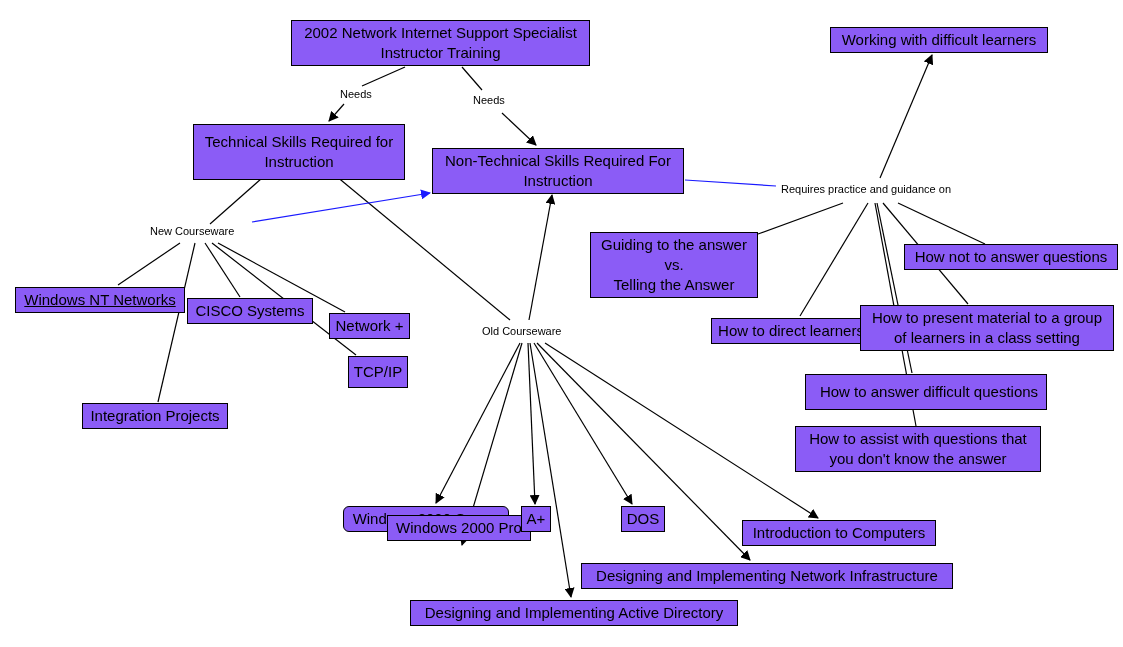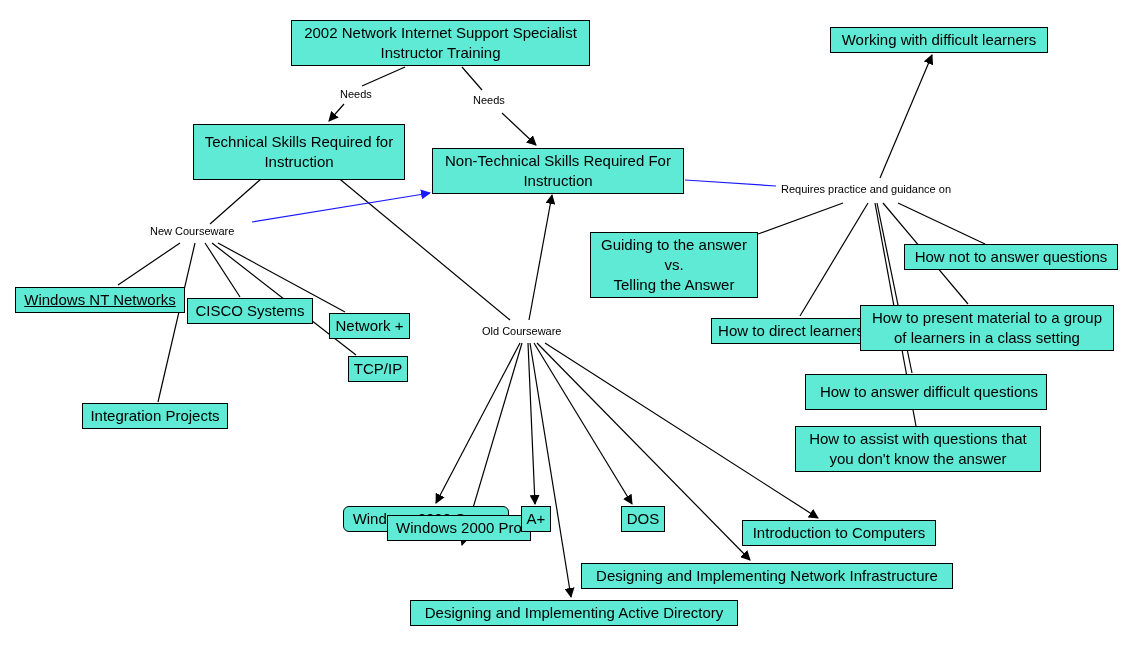--- a/index.html
+++ b/index.html
@@ -1,19 +1,19 @@
 <!DOCTYPE html>
 <html><head>
 <meta charset="utf-8">
 <style>
   html, body { margin: 0; padding: 0; background: #ffffff; }
   body { width: 1123px; height: 647px; position: relative; overflow: hidden;
          font-family: "Liberation Sans", sans-serif; }
   #canvas { position: absolute; left: 0; top: 0; width: 1123px; height: 647px; }
-  .node { position: absolute; border: 1px solid #000; background: #5eead4; color: #000;
+  .node { position: absolute; border: 1px solid #000; background: #8b5cf6; color: #000;
           font-size: 15px; line-height: 20px; text-align: center; white-space: pre; box-sizing: border-box;
           padding: 0 4px; display: flex; align-items: center; justify-content: center; }
   .label { position: absolute; color: #000; font-size: 11px; white-space: nowrap; background: transparent; }
 </style>
 </head>
 <body>
 
 <svg id="canvas" xmlns="http://www.w3.org/2000/svg" width="1123" height="647">
   <defs>
     <marker id="arrow-black" markerWidth="10" markerHeight="10" refX="9" refY="5" orient="auto" markerUnits="userSpaceOnUse">
@@ -74,21 +74,21 @@
     <div class="node" style="left: 904px; top: 244px; width: 214px; height: 26px;">How not to answer questions</div>
     <div class="node" style="left: 711px; top: 318px; width: 160px; height: 26px;">How to direct learners</div>
     <div class="node" style="left: 860px; top: 305px; width: 254px; height: 46px;">How to present material to a group
 of learners in a class setting</div>
     <div class="node" style="left: 805px; top: 374px; width: 242px; height: 36px; padding-left: 10px;">How to answer difficult questions</div>
     <div class="node" style="left: 795px; top: 426px; width: 246px; height: 46px;">How to assist with questions that
 you don't know the answer</div>
     <div class="node" style="left: 15px; top: 287px; width: 170px; height: 26px; text-decoration: underline;">Windows NT Networks</div>
     <div class="node" style="left: 187px; top: 298px; width: 126px; height: 26px;">CISCO Systems</div>
     <div class="node" style="left: 329px; top: 313px; width: 81px; height: 26px;">Network +</div>
-    <div class="node" style="left: 348px; top: 356px; width: 60px; height: 26px;">TCP/IP</div>
+    <div class="node" style="left: 348px; top: 356px; width: 60px; height: 32px;">TCP/IP</div>
     <div class="node" style="left: 82px; top: 403px; width: 146px; height: 26px;">Integration Projects</div>
     <div class="node" style="left: 343px; top: 506px; width: 166px; height: 26px; border-radius: 6px;">Windows 2000 Server</div>
     <div class="node" style="left: 387px; top: 515px; width: 144px; height: 26px;">Windows 2000 Pro</div>
     <div class="node" style="left: 521px; top: 506px; width: 30px; height: 26px;">A+</div>
     <div class="node" style="left: 621px; top: 506px; width: 44px; height: 26px;">DOS</div>
     <div class="node" style="left: 742px; top: 520px; width: 194px; height: 26px;">Introduction to Computers</div>
     <div class="node" style="left: 581px; top: 563px; width: 372px; height: 26px;">Designing and Implementing Network Infrastructure</div>
     <div class="node" style="left: 410px; top: 600px; width: 328px; height: 26px;">Designing and Implementing Active Directory</div>
   </div>
 

